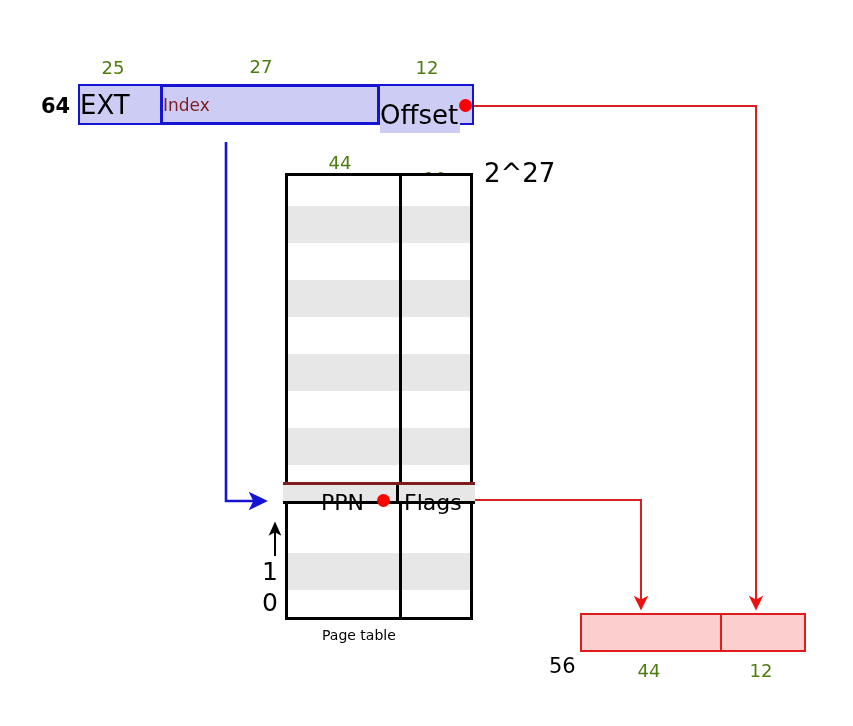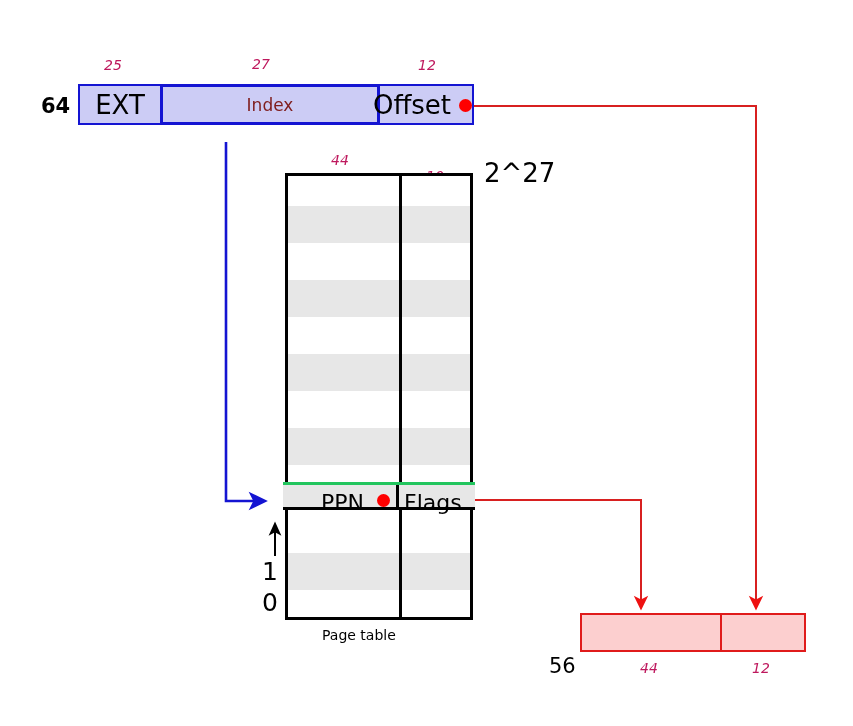--- a/index.html
+++ b/index.html
@@ -28,25 +28,24 @@
   }
   .abs { position: absolute; }
 
   
   .title-text {
     font-size: 21px;
     color: #000;
     white-space: nowrap;
   }
   .bitlabel {
-    font-size: 14px;
-    color: #be185d;
+    font-size: 18px;
+    color: #4d7c0f;
     white-space: nowrap;
     text-align: center;
-    font-style: italic;
   }
   .sidelabel {
     font-size: 21px;
     color: #000;
     white-space: nowrap;
   }
   .seg-text {
     font-size: 26px;
     color: #000;
     white-space: nowrap;
@@ -87,34 +86,33 @@
     border: 2px solid #1414d2;
     background: #ccccf5;
   }
   .va-seg {
     position: absolute;
     top: 0;
     height: 100%;
     box-sizing: border-box;
     display: flex;
     align-items: center;
-    justify-content: center;
     background: #ccccf5;
   }
   #va-seg-ext { left: 0px;   width: 80px; }
   #va-seg-index {
     left: 80px; width: 220px;
     border-left: 3px solid #1414d2;
     border-right: 3px solid #1414d2;
     border-top: 3px solid #1414d2;
     border-bottom: 3px solid #1414d2;
     margin-top: -2px;
     height: 41px;
   }
-  #va-seg-offset { left: 300px; width: 80px; }
+  #va-seg-offset { left: 300px; width: 80px; margin-top: 10px; }
 
   
   #pt-box {
     left: 285px;
     top: 173px;
     width: 188px;
     height: 447px;
     box-sizing: border-box;
     border: 3px solid #000000;
     background: #ffffff;
@@ -131,23 +129,23 @@
     position: absolute;
     left: 0px;
     width: 182px;
     height: 37px;
     background: #e7e7e7;
   }
   #pt-sel-row {
     left: 283px;
     top: 482px;
     width: 192px;
-    height: 28px;
-    box-sizing: border-box;
-    border-top: 3px solid #22c55e;
+    height: 22px;
+    box-sizing: border-box;
+    border-top: 3px solid #7f1d1d;
     border-bottom: 3px solid #000000;
     background: #e7e7e7;
   }
   #pt-sel-div {
     position: absolute;
     left: 113px;
     top: 0px;
     width: 3px;
     height: 100%;
     background: #000000;

